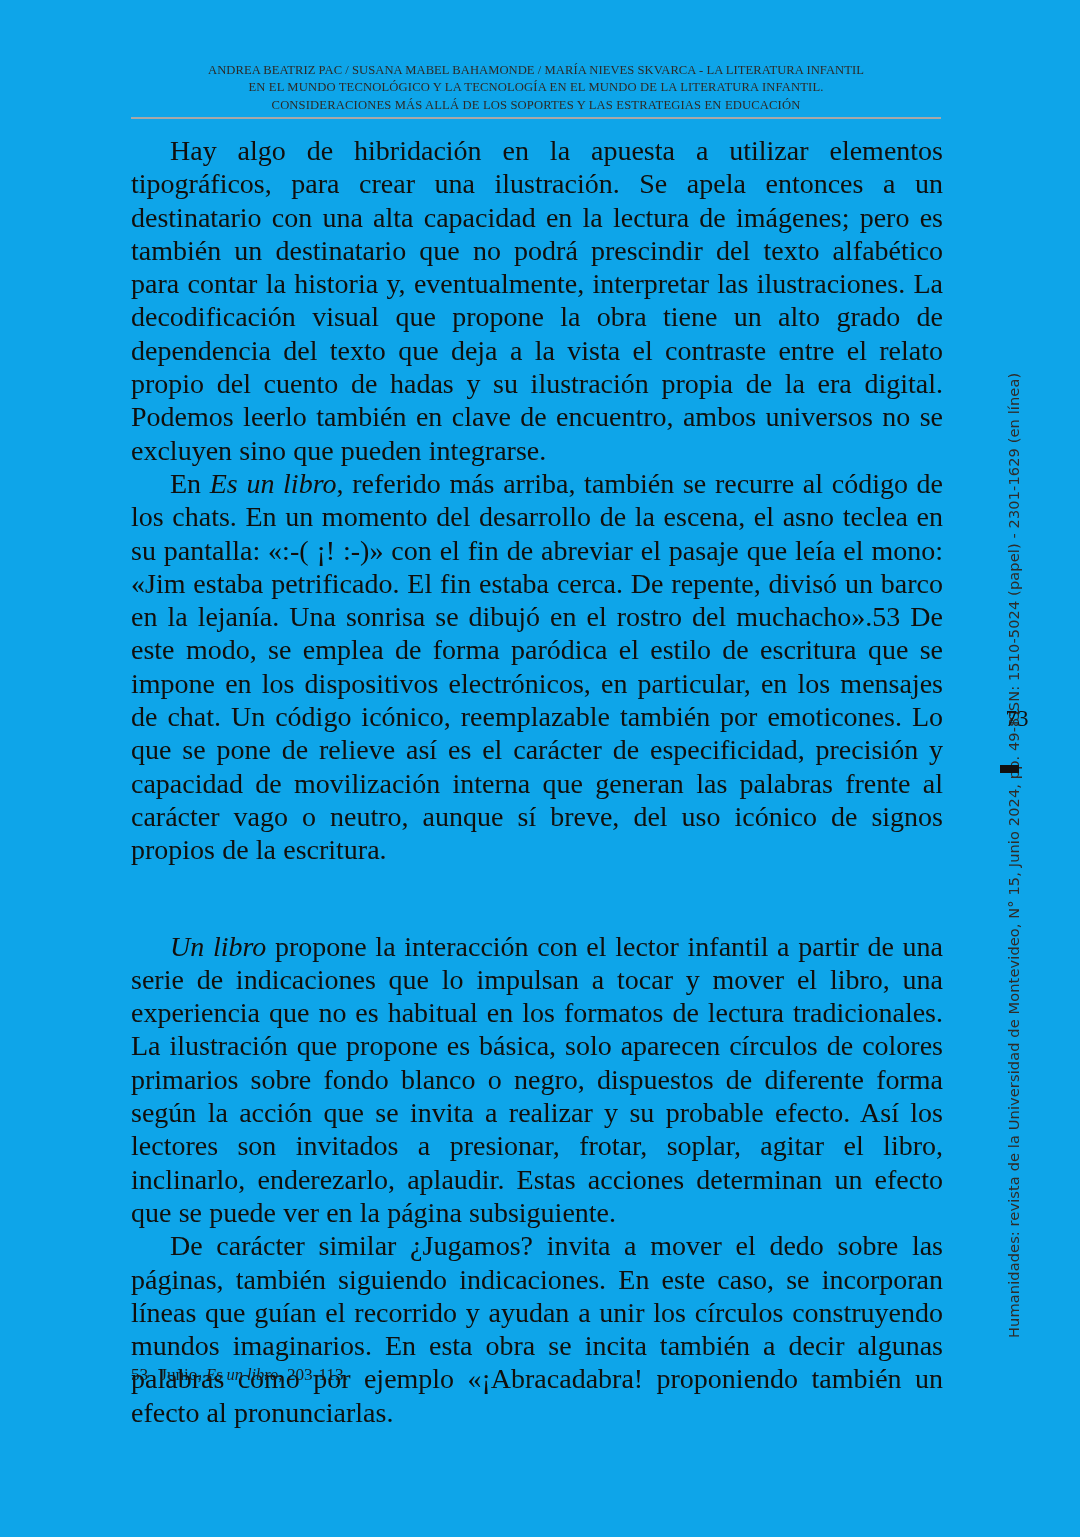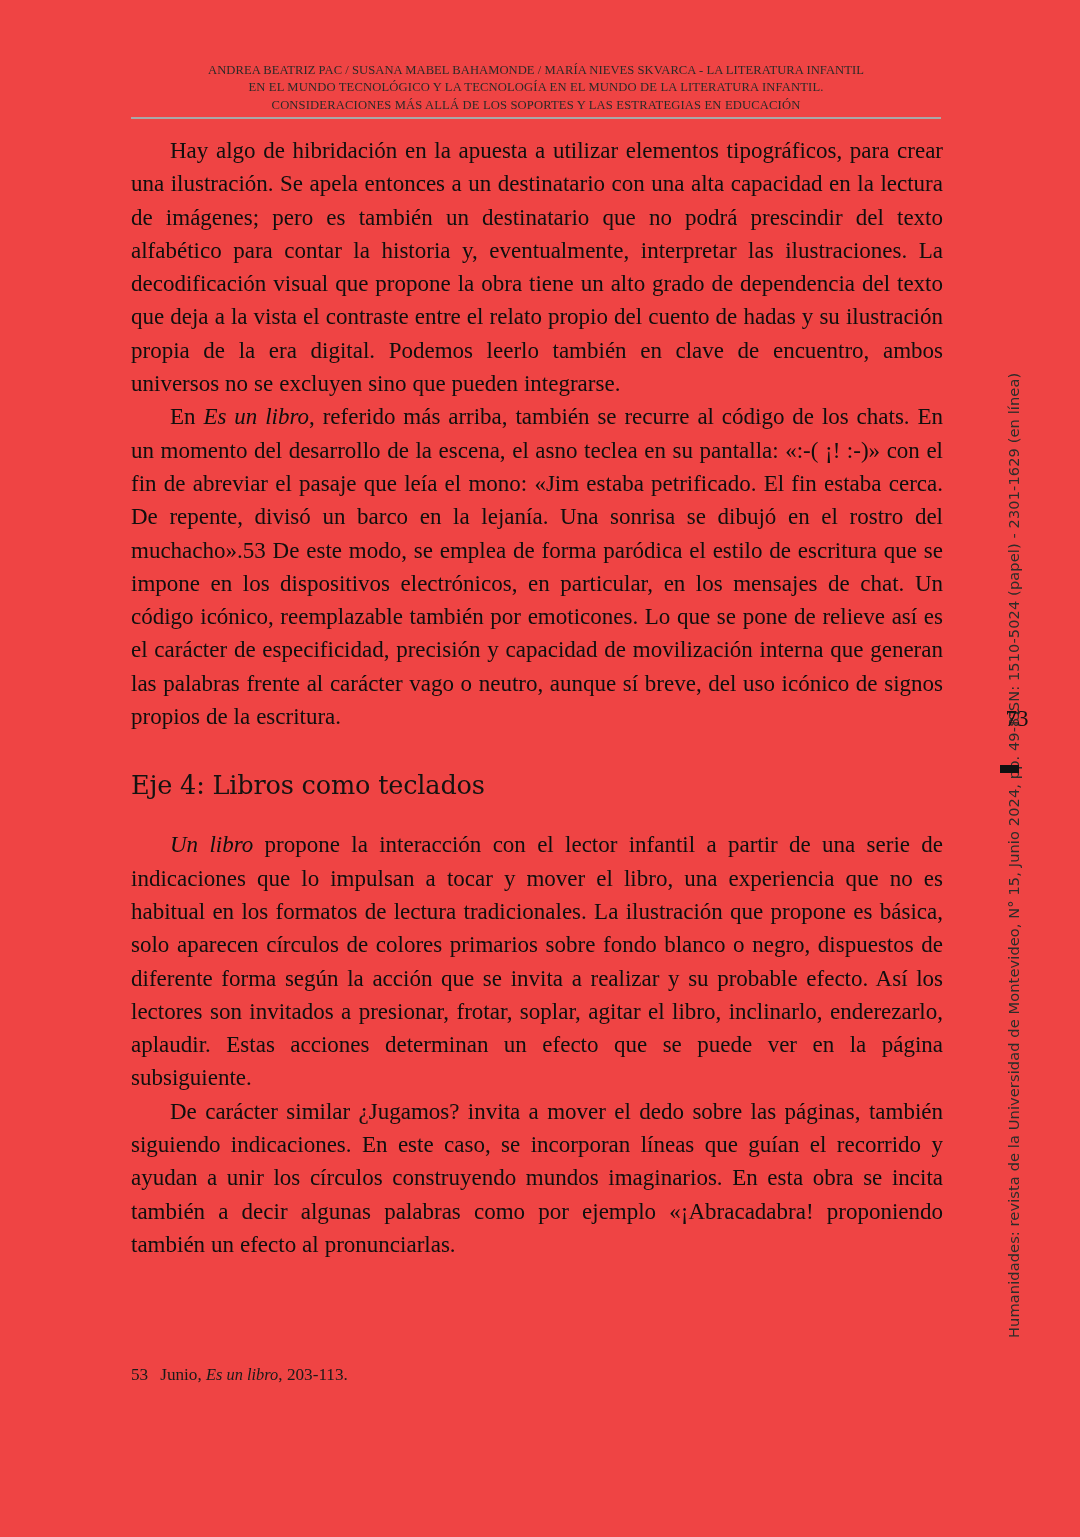--- a/index.html
+++ b/index.html
@@ -4,21 +4,21 @@
 <style>
   html, body {
     margin: 0;
     padding: 0;
     background: #ffffff;
   }
   .page {
     position: relative;
     width: 1080px;
     height: 1537px;
-    background: #ef4444;
+    background: #0ea5e9;
     overflow: hidden;
     font-family: "Liberation Serif", serif;
     color: #100f0d;
   }
 
   
   .runhead {
     position: absolute;
     left: 131px;
     top: 62px;
@@ -46,21 +46,21 @@
 
   
   .col {
     position: absolute;
     left: 131px;
     top: 134px;
     width: 812px;
   }
   p.body {
     margin: 0;
-    font-size: 23px;
+    font-size: 28px;
     line-height: 33.3px;
     text-align: justify;
     text-justify: inter-word;
     text-indent: 39px;
     hyphens: none;
     word-spacing: 0.2px;
   }
   p.body + p.body { }
   p.body i, p.body em { font-style: italic; }
 
@@ -143,21 +143,20 @@
   </div>
   <div class="runrule"></div>
 
   <div class="col">
 
     <p class="body">Hay algo de hibridación en la apuesta a utilizar elementos tipográficos, para crear una ilustración. Se apela entonces a un destinatario con una alta capacidad en la lectura de imágenes; pero es también un destinatario que no podrá prescindir del texto alfabético para contar la historia y, eventualmente, interpretar las ilustraciones. La decodificación visual que propone la obra tiene un alto grado de dependencia del texto que deja a la vista el contraste entre el relato propio del cuento de hadas y su ilustración propia de la era digital. Podemos leerlo también en clave de encuentro, ambos universos no se excluyen sino que pueden integrarse.</p>
 
     <p class="body"><span>En </span><i>Es un libro</i><span>, referido más arriba, también se recurre al código de los chats. En un momento del desarrollo de la escena, el asno teclea en su pantalla: «:-( ¡! :-)» con el fin de abreviar el pasaje que leía el mono: «Jim estaba petrificado. El fin estaba cerca. De repente, divisó un barco en la lejanía. Una sonrisa se dibujó en el rostro del muchacho».53 De este modo, se emplea de forma paródica el estilo de escritura que se impone en los dispositivos electrónicos, en particular, en los mensajes de chat. Un código icónico, reemplazable también por emoticones. Lo que se pone de relieve así es el carácter de especificidad, precisión y capacidad de movilización interna que generan las palabras frente al carácter vago o neutro, aunque sí breve, del uso icónico de signos propios de la escritura.</span></p>
 
     <div class="gap-before-head"></div>
-    <h2 class="sechead">Eje 4: Libros como teclados</h2>
     <div class="gap-after-head"></div>
 
     <p class="body"><i>Un libro</i><span> propone la interacción con el lector infantil a partir de una serie de indicaciones que lo impulsan a tocar y mover el libro, una experiencia que no es habitual en los formatos de lectura tradicionales. La ilustración que propone es básica, solo aparecen círculos de colores primarios sobre fondo blanco o negro, dispuestos de diferente forma según la acción que se invita a realizar y su probable efecto. Así los lectores son invitados a presionar, frotar, soplar, agitar el libro, inclinarlo, enderezarlo, aplaudir. Estas acciones determinan un efecto que se puede ver en la página subsiguiente.</span></p>
 
     <p class="body">De carácter similar ¿Jugamos? invita a mover el dedo sobre las páginas, también siguiendo indicaciones. En este caso, se incorporan líneas que guían el recorrido y ayudan a unir los círculos construyendo mundos imaginarios. En esta obra se incita también a decir algunas palabras como por ejemplo «¡Abracadabra! proponiendo también un efecto al pronunciarlas.</p>
   </div>
 
   <div class="footnote"><span class="num">53</span><span>Junio, </span><i>Es un libro</i><span>, 203-113.</span></div>
 
   <div class="vert issn">ISSN: 1510-5024 (papel) - 2301-1629 (en línea)</div>

